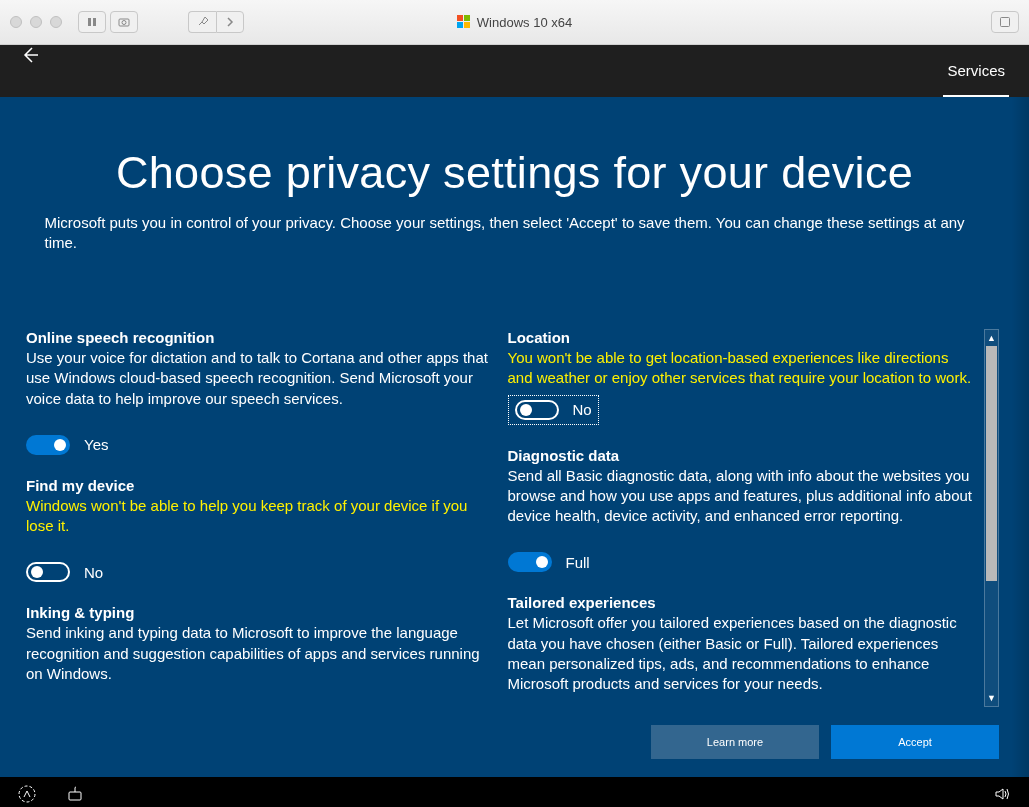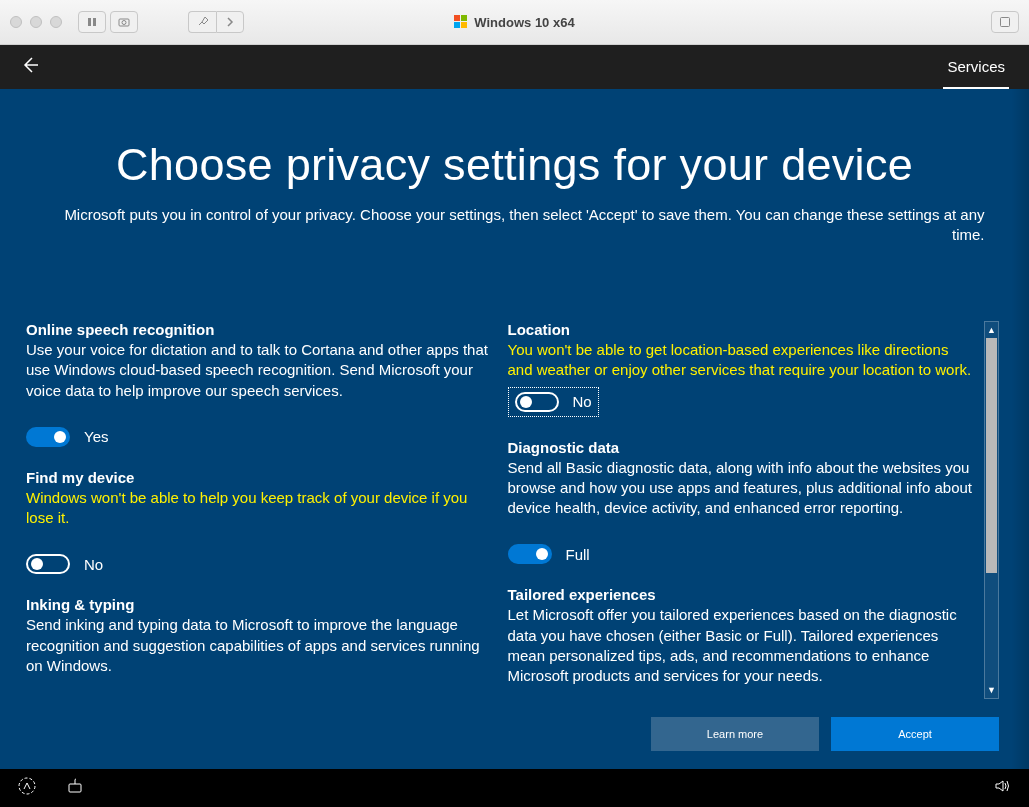--- a/index.html
+++ b/index.html
@@ -11,21 +11,20 @@
       background: #fff;
     }
     .mac-titlebar {
       height: 45px;
       background: linear-gradient(#f6f6f6, #e8e8e8);
       border-bottom: 1px solid #d0d0d0;
       display: flex;
       align-items: center;
       padding: 0 10px;
       position: relative;
-      font-weight: bold;
     }
     .traffic-lights { display: flex; gap: 8px; margin-right: 16px; }
     .tl { width: 12px; height: 12px; border-radius: 50%; background: #d8d8d8; border:1px solid #c0c0c0;}
     .titlebar-tools { display:flex; gap:4px; }
     .titlebar-btn {
       width: 28px; height: 22px; border:1px solid #c8c8c8; background:#f0f0f0;
       border-radius:4px; display:flex; align-items:center; justify-content:center;
       font-size:12px; color:#666;
     }
     .titlebar-group { display:flex; margin-left:50px; gap:0; }
@@ -33,24 +32,24 @@
     .titlebar-group .titlebar-btn:last-child { border-radius:0 4px 4px 0;}
     .titlebar-center {
       position:absolute; left:0; right:0; text-align:center;
       font-size:13px; color:#444; pointer-events:none;
       display:flex; align-items:center; justify-content:center; gap:6px;
     }
     .win-icon { width:14px; height:14px; display:inline-flex; }
     .titlebar-right { margin-left:auto; }
 
     .topbar {
-      height: 44px;
+      height: 52px;
       background: #1f1f1f;
       display: flex;
-      align-items: center;
+      align-items: flex-start;
       padding: 0 20px;
       color: #fff;
     }
     .back-arrow { width: 20px; height: 20px; color:#fff; }
     .topbar-right {
       margin-left: auto;
       font-size: 15px;
       color: #fff;
       height:100%;
       display:flex; align-items:center;
@@ -71,21 +70,21 @@
       background:linear-gradient(to right, rgba(0,0,0,0) , rgba(0,0,0,0.15));
     }
     .page-title {
       text-align: center;
       font-size: 45px;
       font-weight: 300;
       letter-spacing: 0.3px;
       margin-bottom: 14px;
     }
     .page-sub {
-      text-align: right;
+      text-align: left;
       font-size: 15px;
       font-weight: 400;
       max-width: 940px;
       margin: 0 auto;
       line-height: 1.35;
     }
 
     .settings-scroll {
       position: absolute;
       top: 232px;

